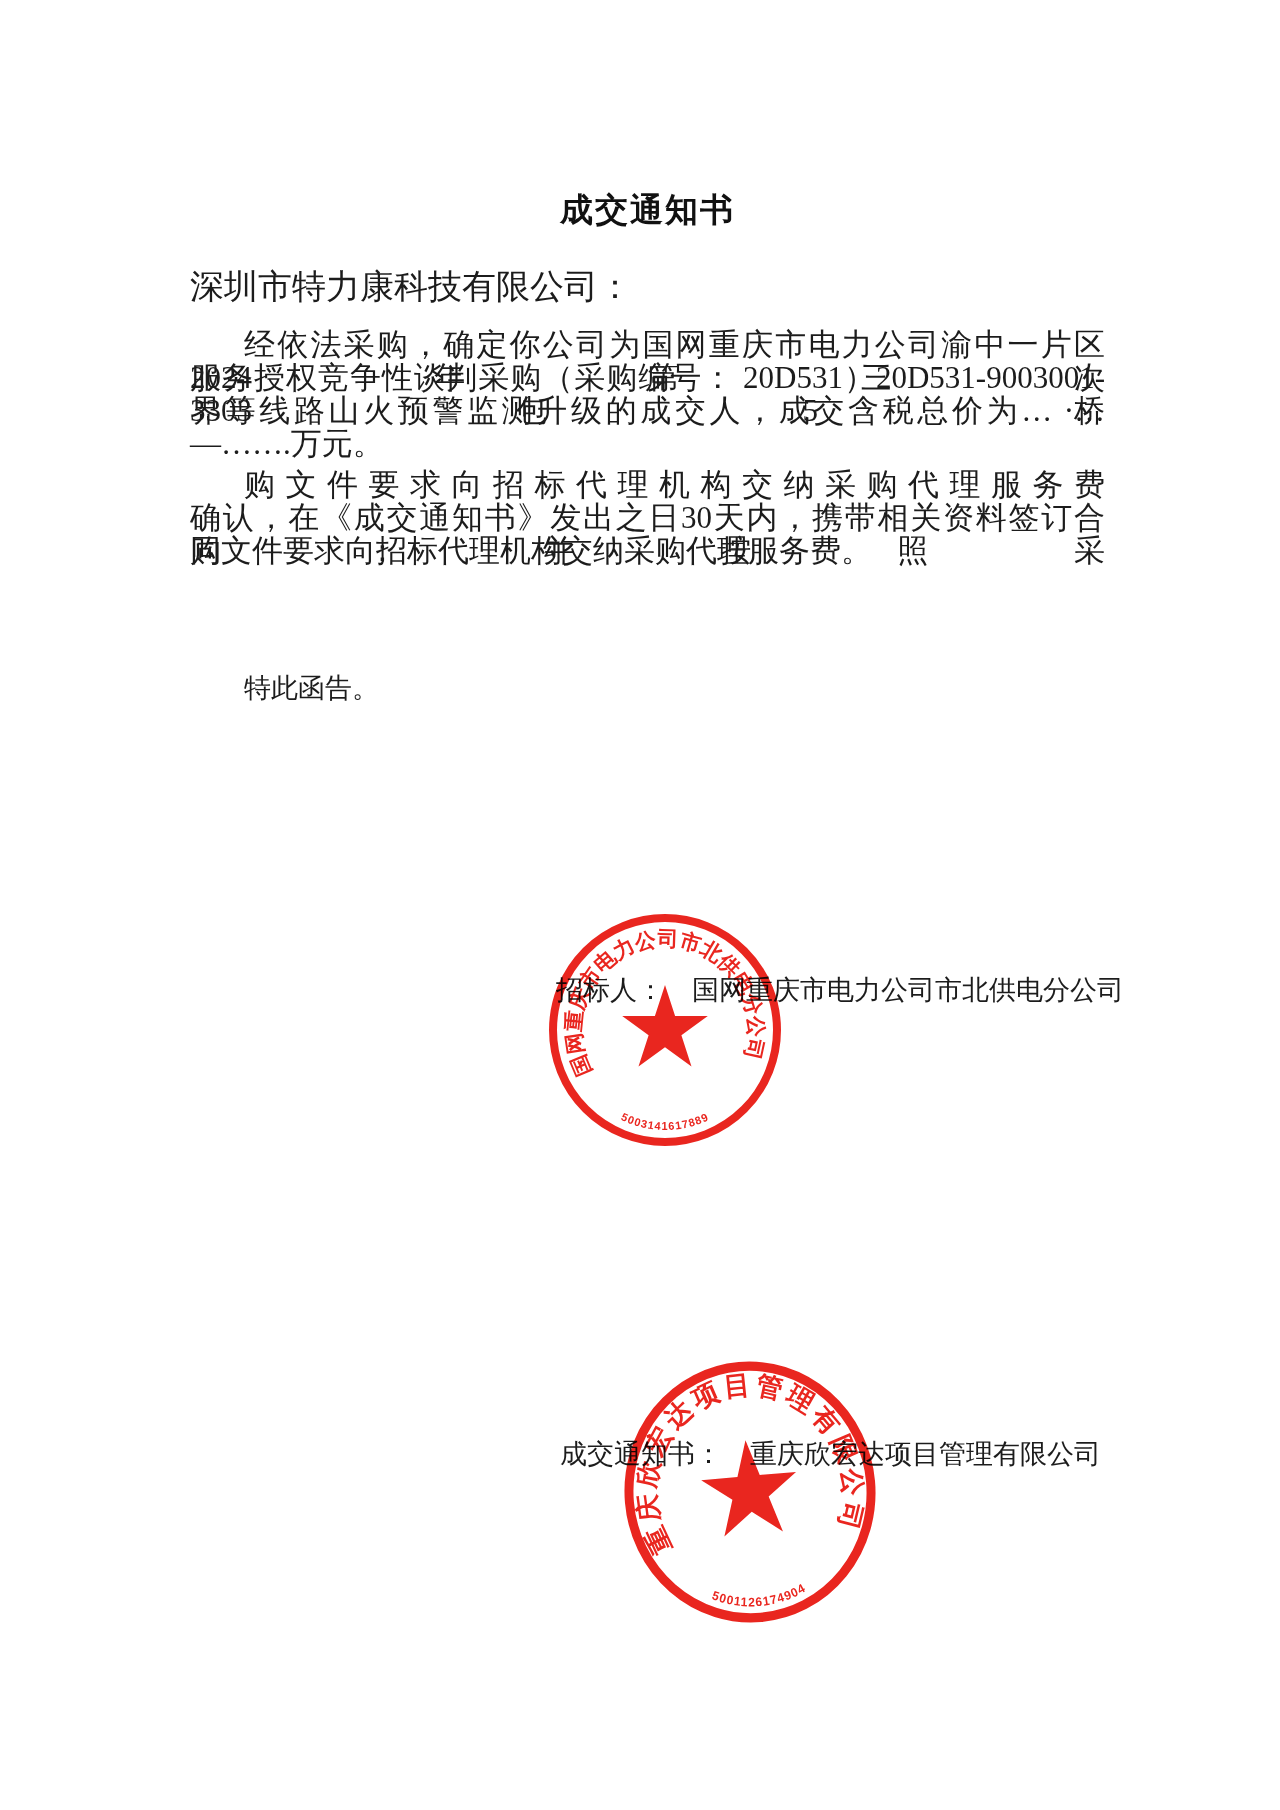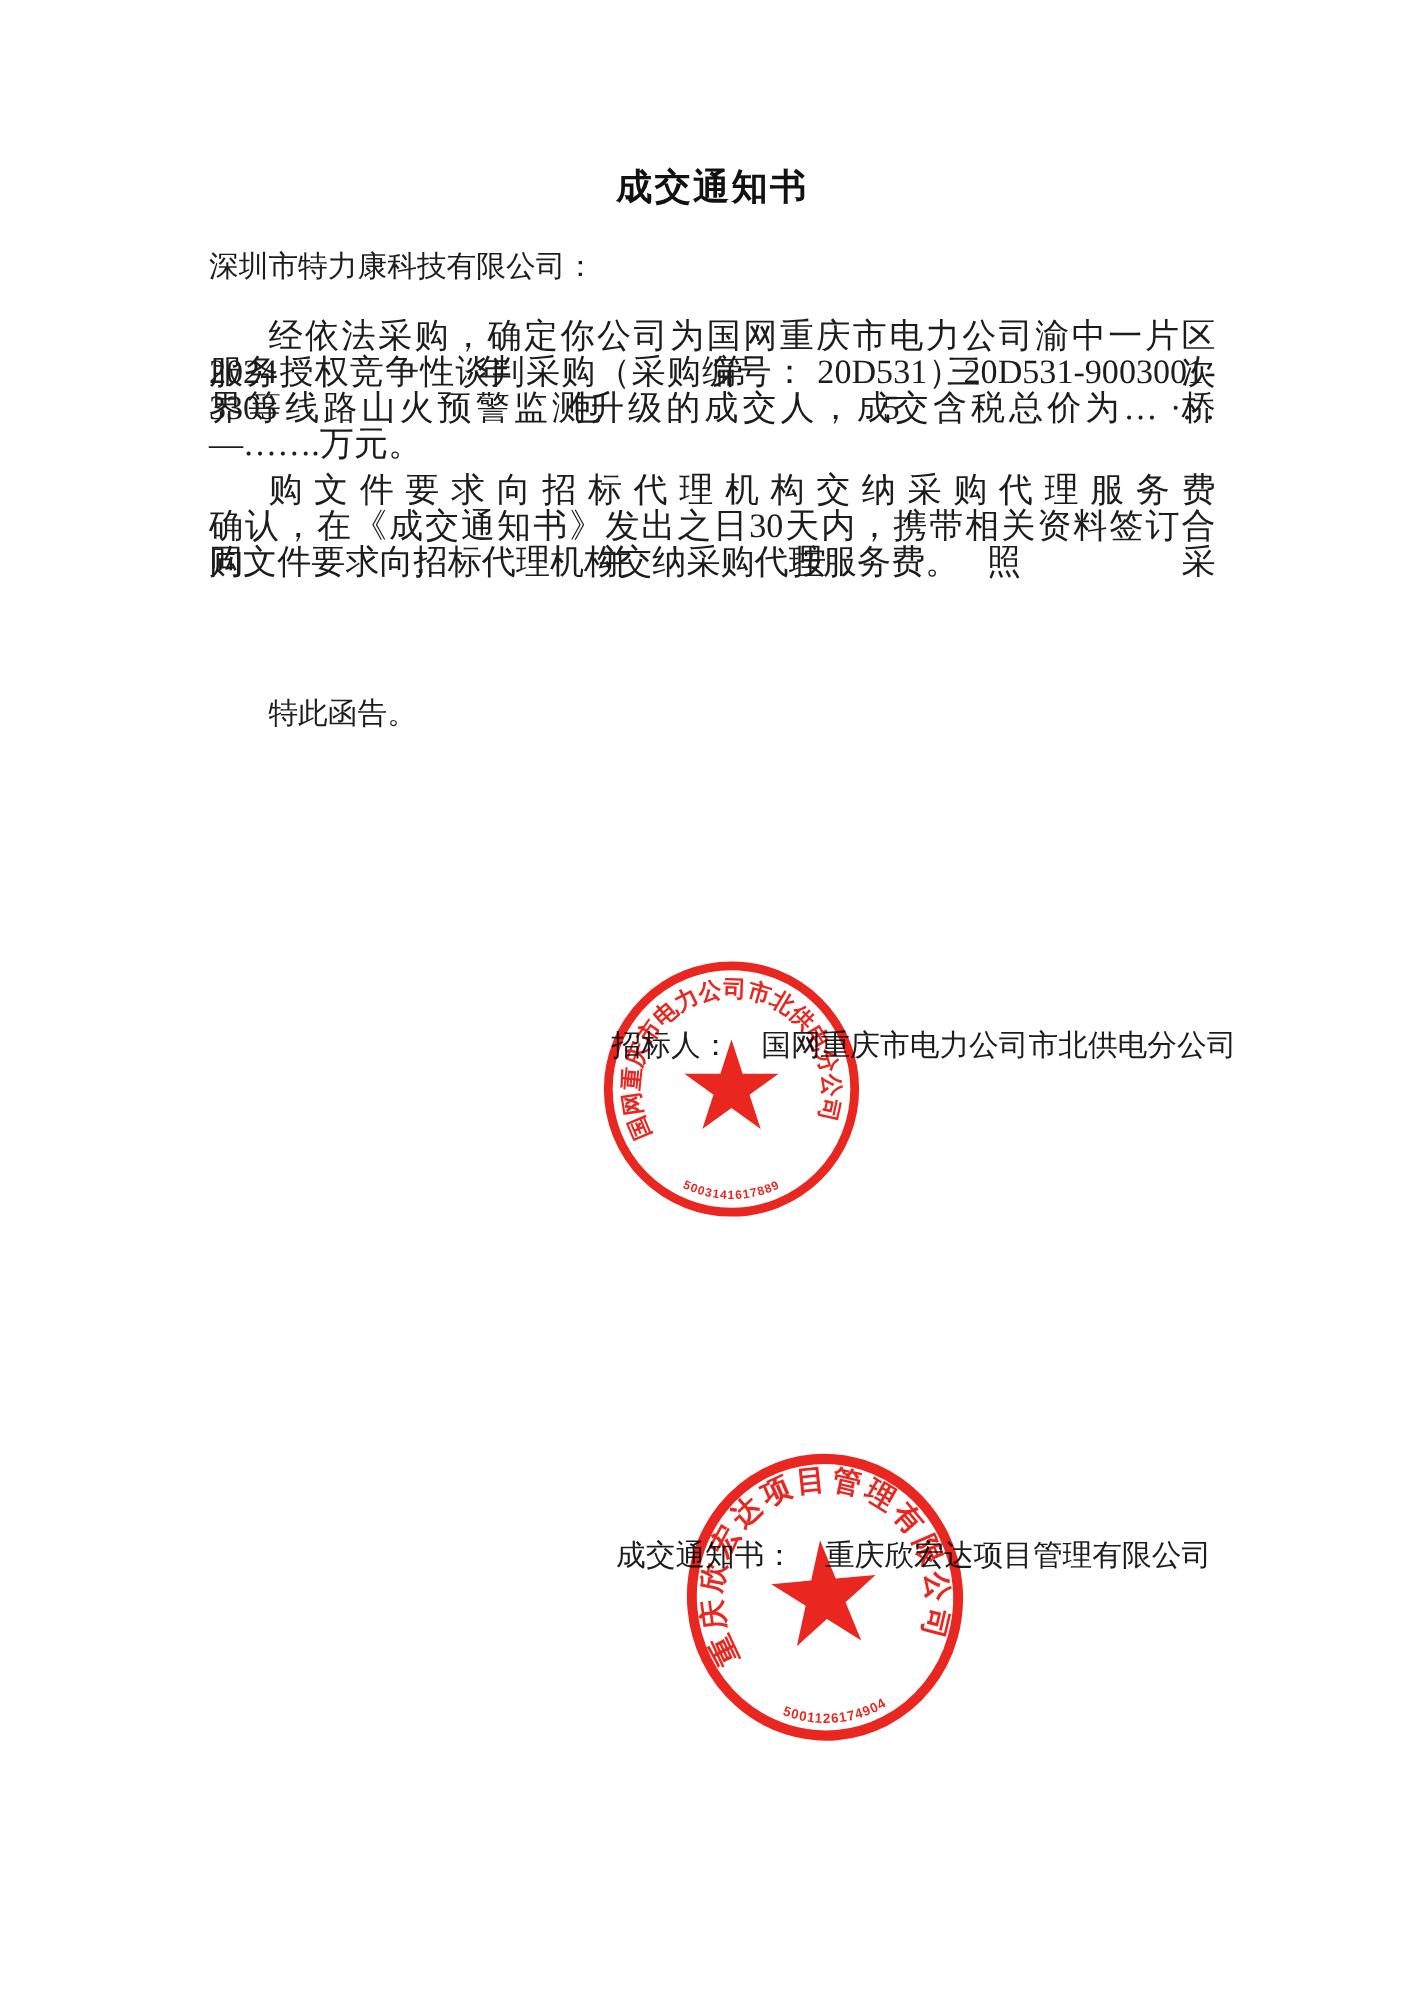--- a/index.html
+++ b/index.html
@@ -5,35 +5,35 @@
   html, body { margin: 0; padding: 0; }
   body {
     width: 1280px; height: 1810px;
     background: #ffffff;
     font-family: "Liberation Serif", serif;
     color: #1c1c1c;
     position: relative;
     overflow: hidden;
     --stamp-red: #e8150d;
   }
-  .page { position: absolute; inset: 0; }
+  .page { position: absolute; inset: 0; margin-top: 40px; }
 
   .doc-title {
     position: absolute;
     left: 190px; width: 915px; top: 148px;
     text-align: center;
     font-size: 33px; font-weight: bold;
     letter-spacing: 2px;
     color: #111;
   }
 
   .addressee {
     position: absolute;
     left: 190px; width: 915px; top: 224px;
-    font-size: 27px;
+    font-size: 34px;
   }
 
   .para { position: absolute; left: 190px; width: 915px; }
   .para .pline {
     font-size: 31px;
     line-height: 33px;
     height: 33px;
     text-align: justify;
     text-align-last: justify;
     white-space: normal;

